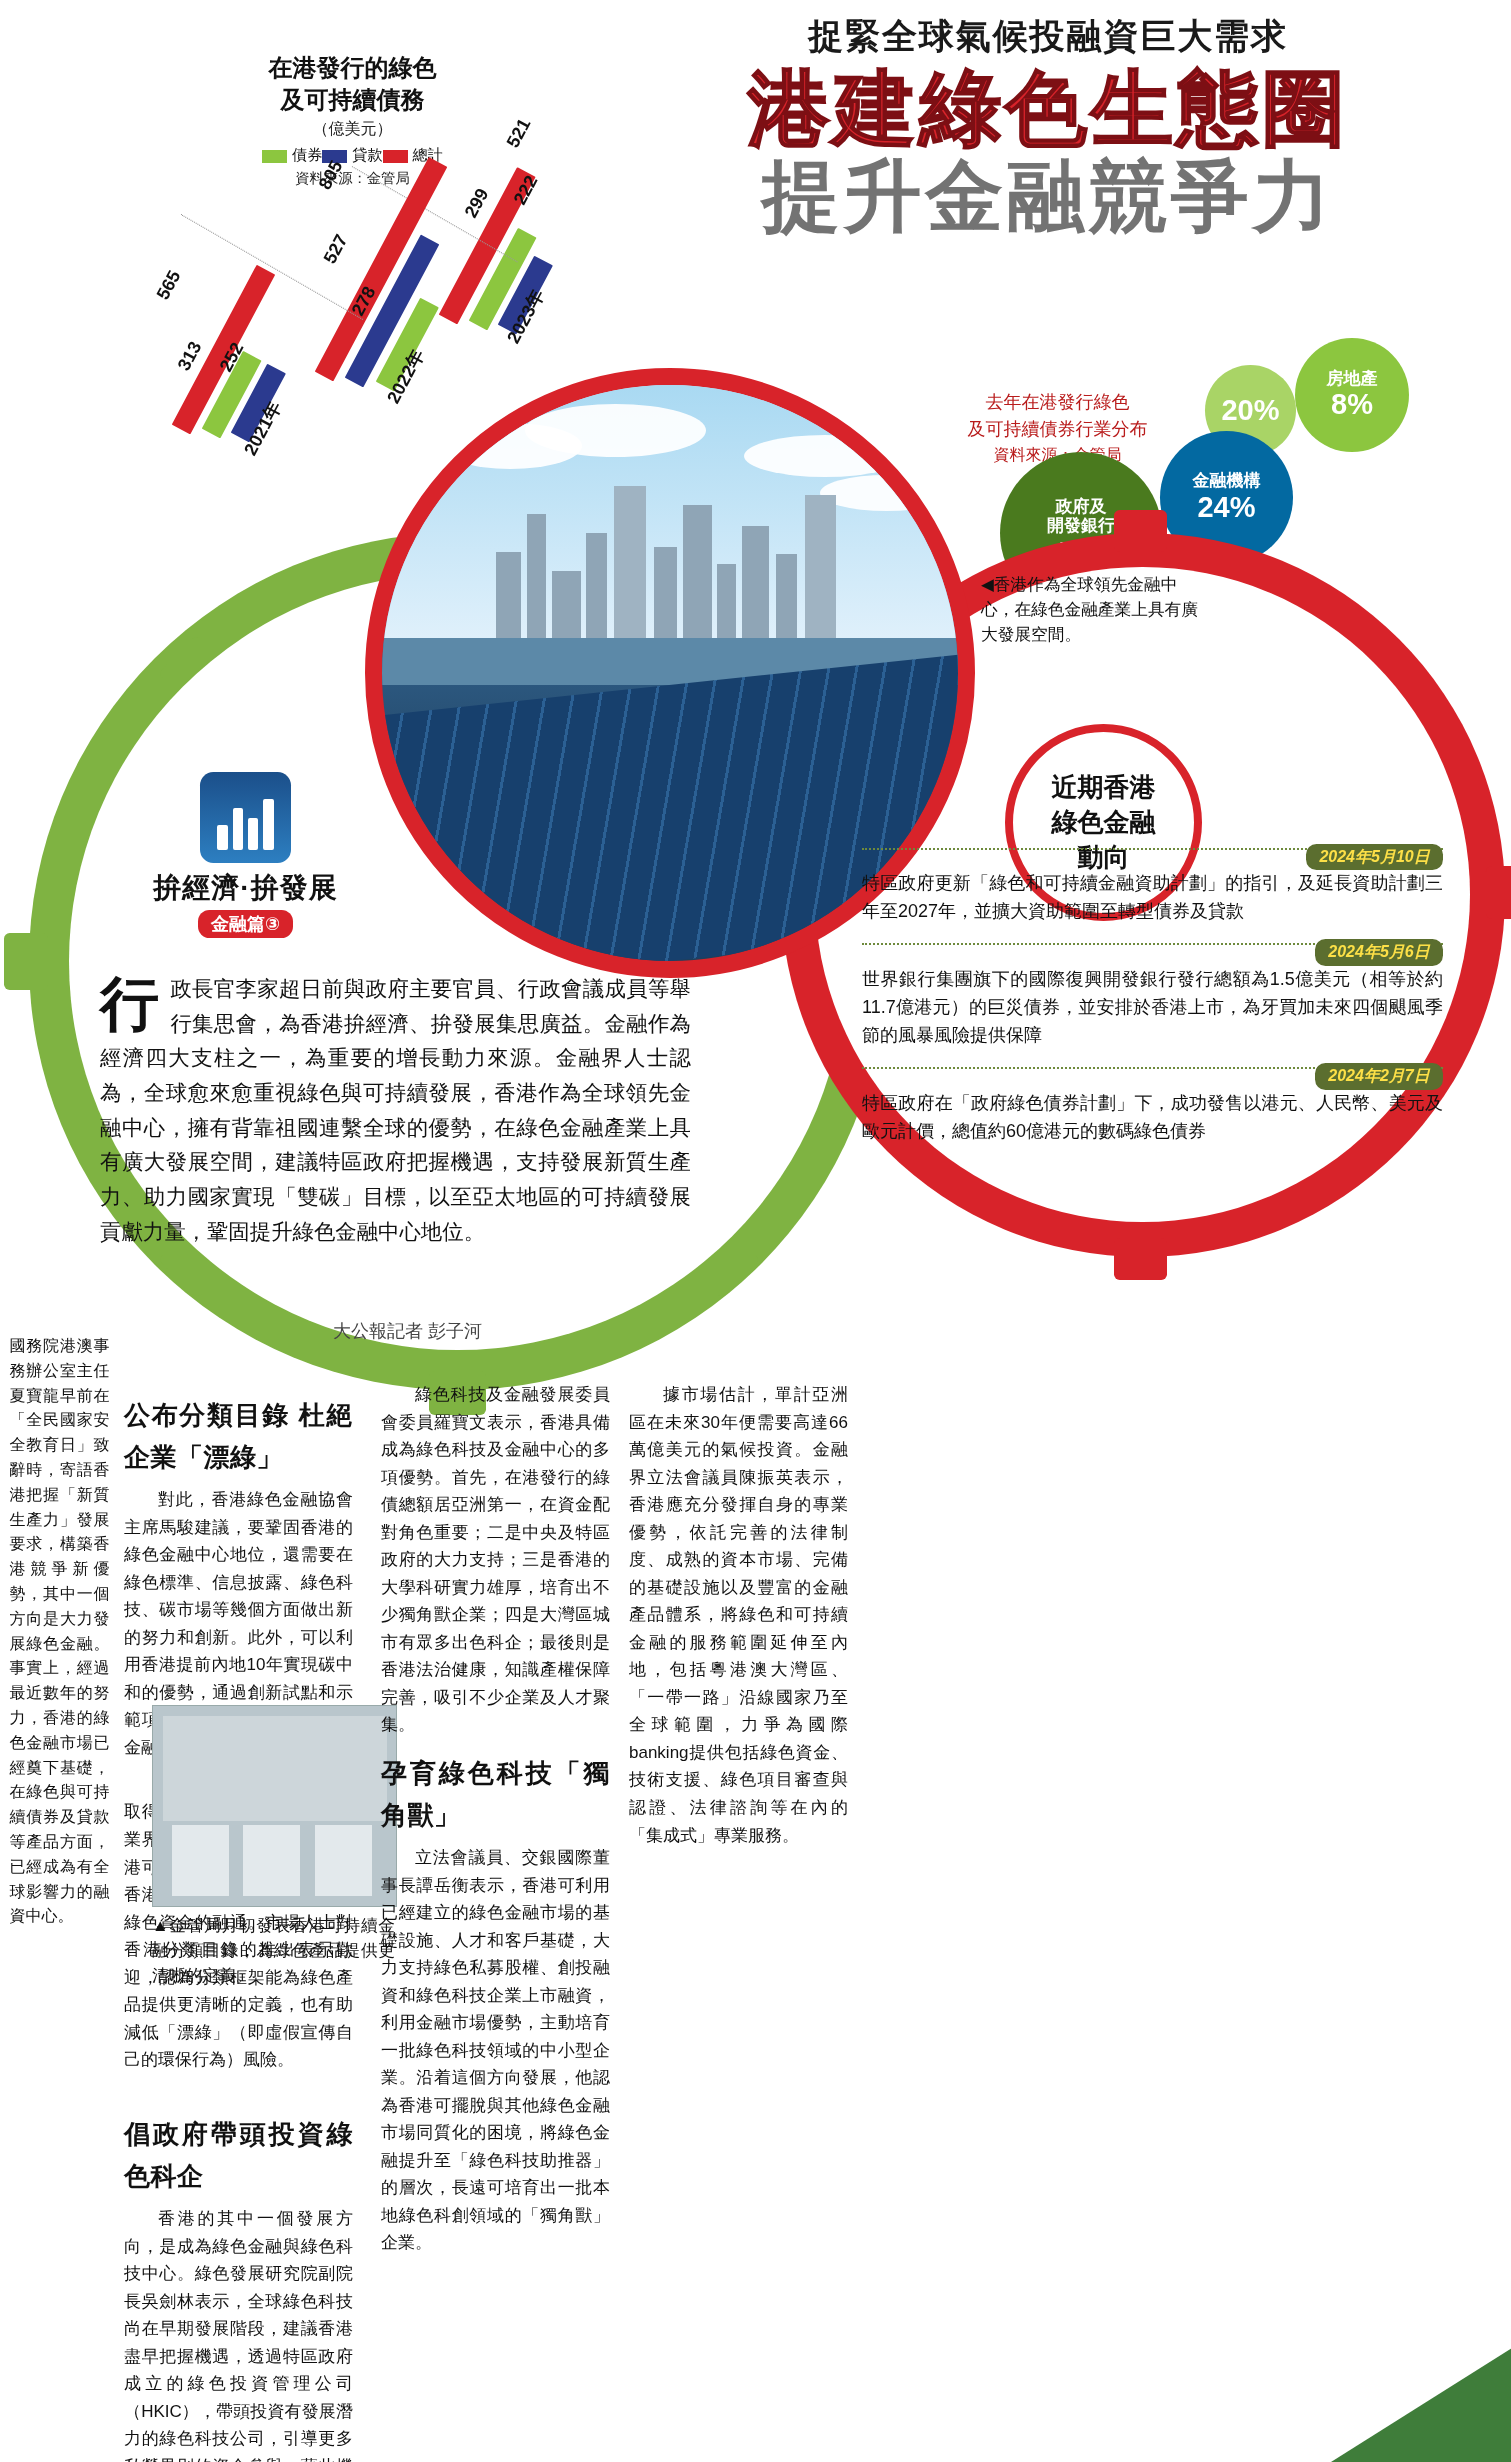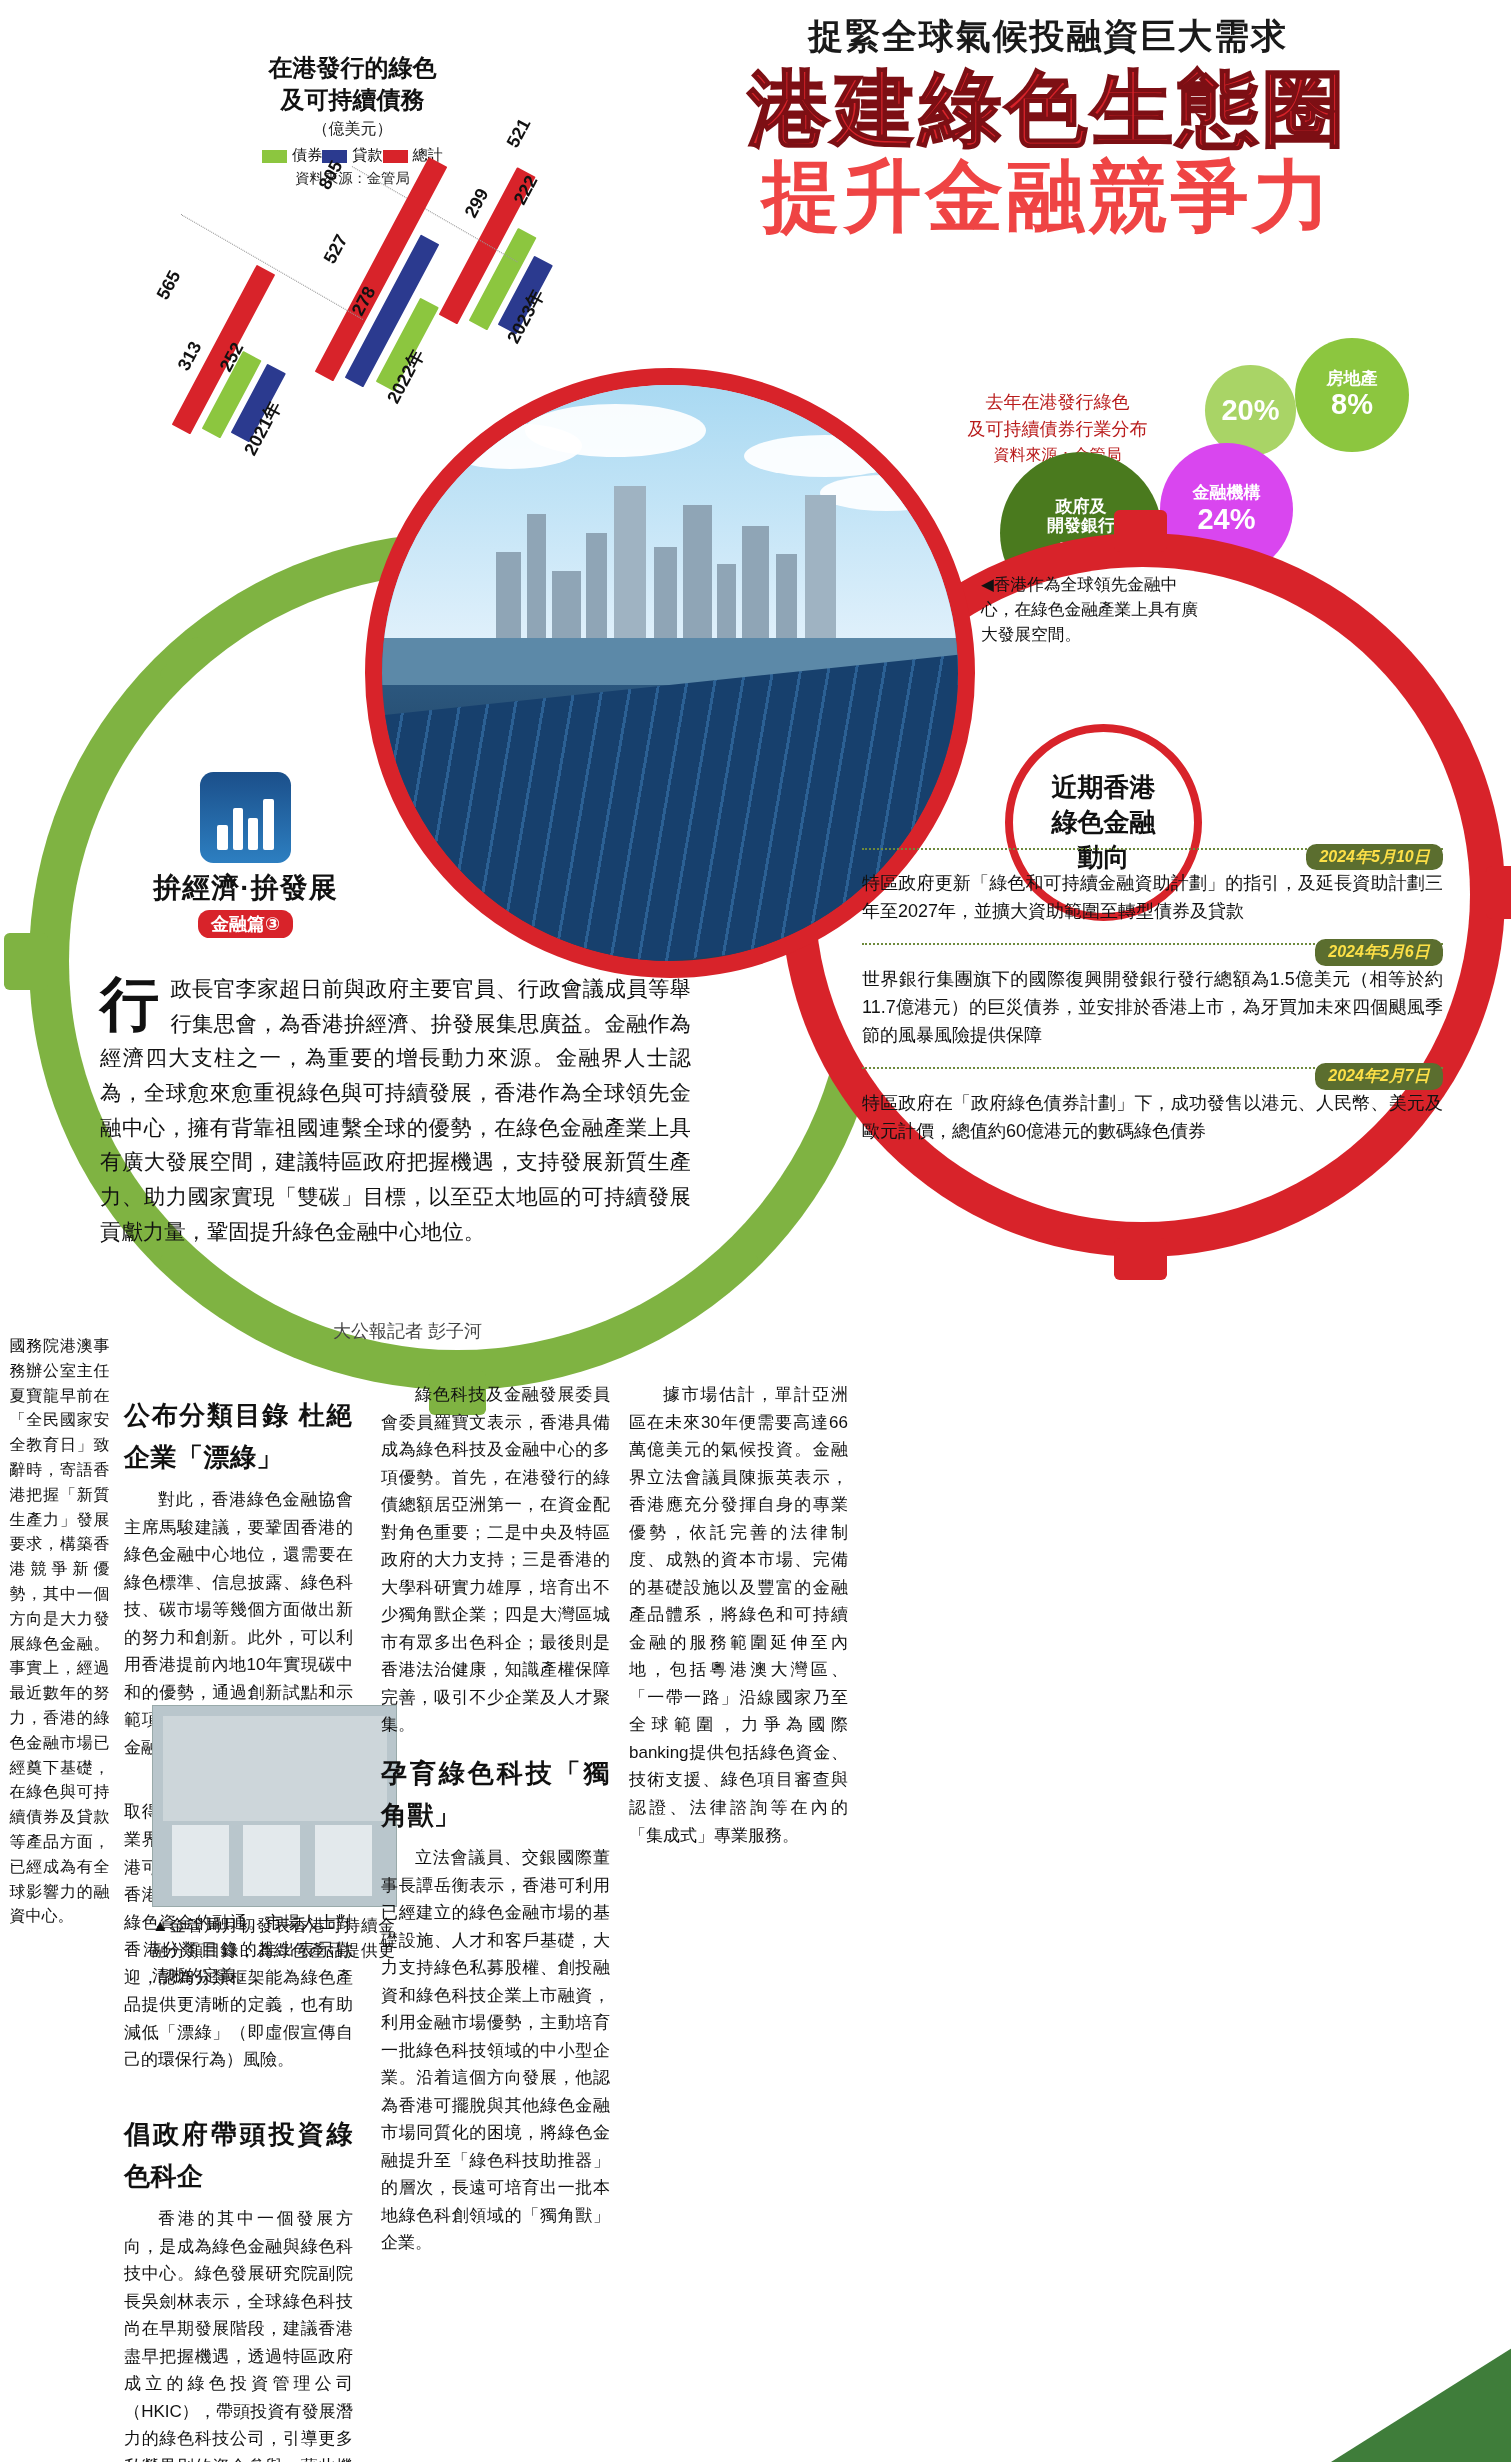--- a/index.html
+++ b/index.html
@@ -9,21 +9,21 @@
     font-family:"Liberation Sans","DejaVu Sans",sans-serif;
     color:#111;
   }
   .abs{position:absolute;}
 
   
   #headline{left:610px;top:13.3px;width:876px;text-align:center;}
   #kicker{font-size:35px;font-weight:700;letter-spacing:1.9px;color:#1a1a1a;font-family:Liberation Mono, monospace;}
   #head1{font-size:82px;font-weight:900;color:#d8232a;letter-spacing:3.8px;
          -webkit-text-stroke:1.9px #7d0f14;margin-top:5.7px;line-height:1.05;}
-  #head2{font-size:78px;font-weight:900;color:#ef4444;letter-spacing:3.8px;margin-top:3.8px;line-height:1.05;}
+  #head2{font-size:78px;font-weight:900;color:#737373;letter-spacing:3.8px;margin-top:3.8px;line-height:1.05;}
 
   
   #chartbox{left:86px;top:52px;width:533px;height:410px;}
   .ct{font-size:24px;font-weight:700;text-align:center;line-height:1.35;color:#111;}
   .cu{font-size:16px;text-align:center;color:#222;margin-top:1.9px;}
   .legend{display:flex;justify-content:center;margin-top:5.7px;font-size:15.2px;align-items:center;}
   .legend span.sw{display:inline-block;width:25px;height:12.4px;margin-right:4.8px;vertical-align:middle;}
   .src{font-size:14.3px;text-align:center;margin-top:2.9px;color:#222;}
 
   
@@ -171,21 +171,21 @@
 
 <div class="abs" id="donutwrap">
   <div class="bubble" style="left:333px;top:0px;width:114px;height:114px;background:#8cc63f;">
     <span class="lbl">房地產</span>
     <span class="pct">8%</span>
   </div>
   <div class="bubble" style="left:243px;top:27px;width:91px;height:91px;background:#a9d466;text-align:center;">
     <span class="pct">20%</span>
   </div>
 
-  <div class="bubble" style="left:198px;top:105px;width:133px;height:133px;background:#d946ef;">
+  <div class="bubble" style="left:198px;top:93px;width:133px;height:133px;background:#0369a1;">
     <span class="lbl">金融機構</span>
     <span class="pct">24%</span>
   </div>
   <div class="bubble" style="left:38px;top:114px;width:162px;height:162px;background:#4a7a1e;">
     <span class="lbl">政府及</span>
     <span class="lbl">開發銀行</span>
     <span class="pct">48%</span>
   </div>
 </div>
 

